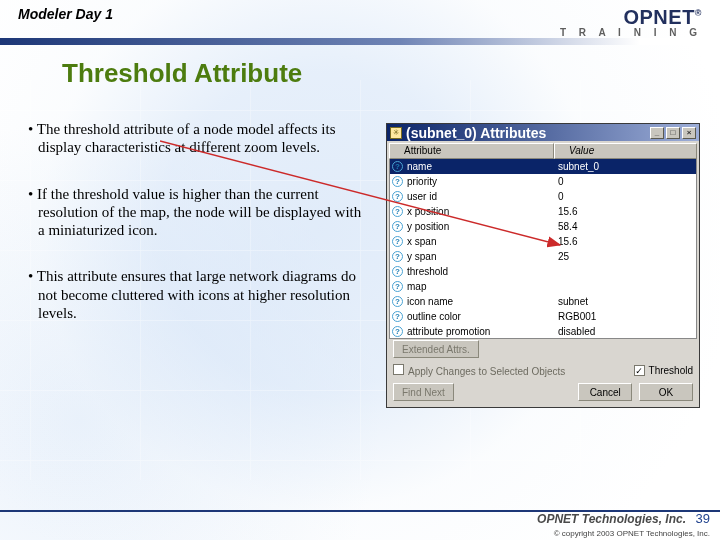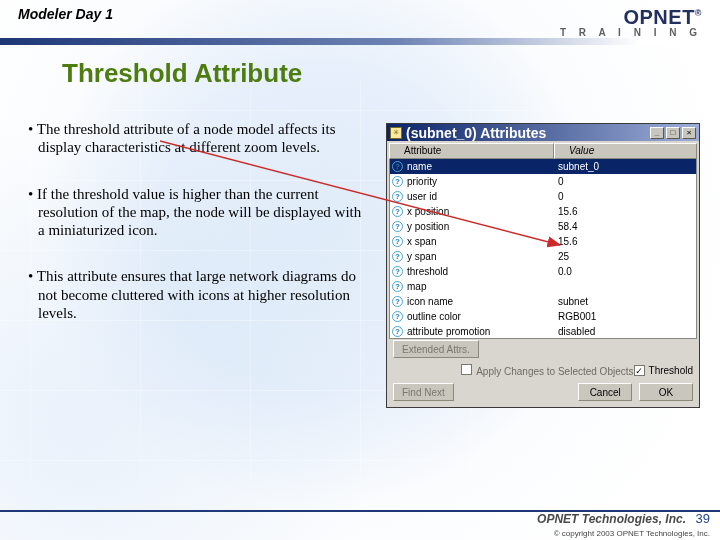--- a/index.html
+++ b/index.html
@@ -89,21 +89,21 @@
     color: #1f7fb5; font: bold 8px Arial; display: inline-flex; align-items: center; justify-content: center; margin-right: 4px;
   }
 
   .dlg-bottom { position: absolute; left: 0; right: 0; bottom: 0; padding: 4px 6px 6px 6px; }
   .btn {
     display: inline-flex; align-items: center; justify-content: center;
     height: 18px; padding: 0 8px; font: 10px Tahoma, Arial, sans-serif; color: #7a786d;
     background: #c9c6be; border: 1px solid #fff; border-right-color: #8a887b; border-bottom-color: #8a887b;
   }
   .btn.enabled { color: #000; }
-  .chk-row { display: flex; align-items: center; justify-content: flex-end; margin: 6px 0 6px 0; color: #6d6b60; }
+  .chk-row { display: flex; align-items: center; justify-content: space-between; margin: 6px 0 6px 0; color: #6d6b60; }
   .chk { width: 11px; height: 11px; background: #fff; border: 1px solid #7a786d; display: inline-flex; align-items: center; justify-content: center; font-size: 9px; margin-right: 4px; }
   .btn-row { display: flex; justify-content: space-between; align-items: center; }
 
   .arrow { position: absolute; z-index: 4; pointer-events: none; }
 
   .footer {
     position: absolute; left: 0; bottom: 0; width: 720px; height: 28px; z-index: 3;
   }
   .footbar { position: absolute; left: 0; bottom: 28px; width: 720px; height: 2px; background: #1d3777; }
   .foot-brand { position: absolute; right: 34px; bottom: 14px; font: italic bold 12px Arial, sans-serif; color: #4a4a4a; }
@@ -209,21 +209,20 @@
           <span class="qmark">?</span>
           <span>y span</span>
         </div>
         <div class="cell-v">25</div>
       </div>
       <div class="row">
         <div class="cell-a">
           <span class="qmark">?</span>
           <span>threshold</span>
         </div>
-        <div class="cell-v">0.0</div>
       </div>
       <div class="row">
         <div class="cell-a">
           <span class="qmark">?</span>
           <span>map</span>
         </div>
         <div class="cell-v"></div>
       </div>
       <div class="row">
         <div class="cell-a">

